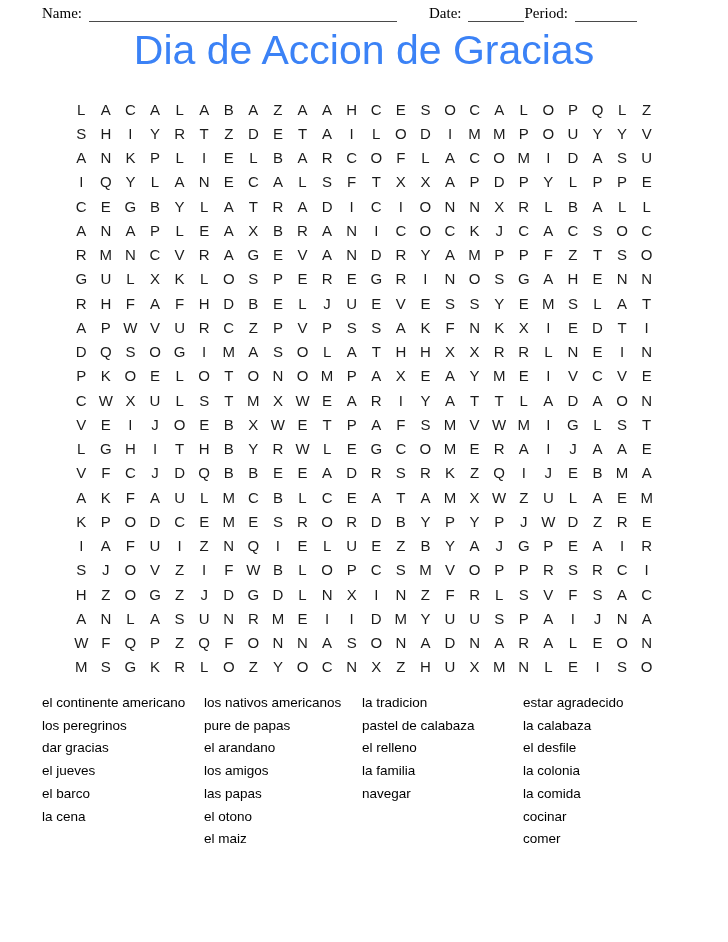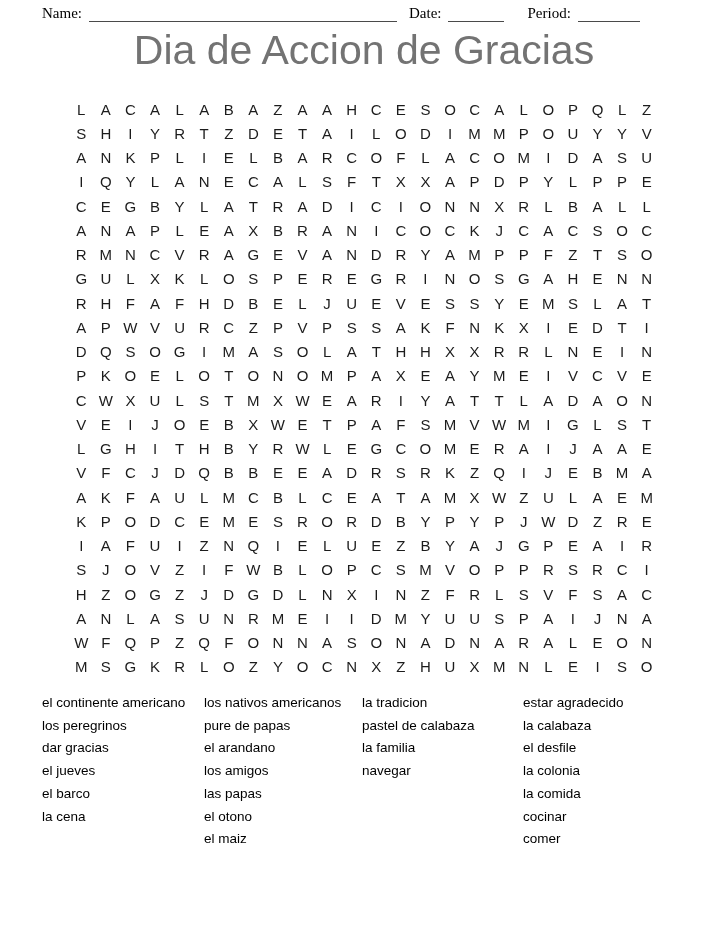--- a/index.html
+++ b/index.html
@@ -20,33 +20,33 @@
     font-size: 15px; line-height: 17px;
   }
   .label { white-space: nowrap; font-family: Liberation Serif, serif; }
   .blank {
     border-bottom: 1.6px solid #4a4a4a;
     height: 15px;
   }
   .blank-name   { width: 308px; margin-left: 7px; }
   .blank-date   { width: 56px;  margin-left: 7px; }
   .blank-period { width: 62px;  margin-left: 7px; }
-  .gap-date   { margin-left: 12px; }
-  .gap-period { margin-left: 23px; }
+  .gap-date   { margin-left: 32px; }
+  .gap-period { }
 
   
   .title {
     position: absolute;
     left: 0; top: 27px; width: 728px;
     text-align: center;
     font-size: 41px;
     font-weight: 400;
     letter-spacing: 0px;
     margin: 0;
-    color: #737373;
+    color: #3b82f6;
   }
 
   
   .grid {
     position: absolute;
     left: 69px; top: 97px;
     width: 590px; height: 582px;
     display: grid;
     grid-template-columns: repeat(24, 1fr);
     grid-template-rows: repeat(24, 1fr);
@@ -678,20 +678,21 @@
       <div class="word-item">pure de papas</div>
       <div class="word-item">el arandano</div>
       <div class="word-item">los amigos</div>
       <div class="word-item">las papas</div>
       <div class="word-item">el otono</div>
       <div class="word-item">el maiz</div>
     </div>
     <div class="word-col word-col-2">
       <div class="word-item">la tradicion</div>
       <div class="word-item">pastel de calabaza</div>
+      <div class="word-item">el relleno</div>
       <div class="word-item">la familia</div>
       <div class="word-item">navegar</div>
     </div>
     <div class="word-col word-col-3">
       <div class="word-item">estar agradecido</div>
       <div class="word-item">la calabaza</div>
       <div class="word-item">el desfile</div>
       <div class="word-item">la colonia</div>
       <div class="word-item">la comida</div>
       <div class="word-item">cocinar</div>

